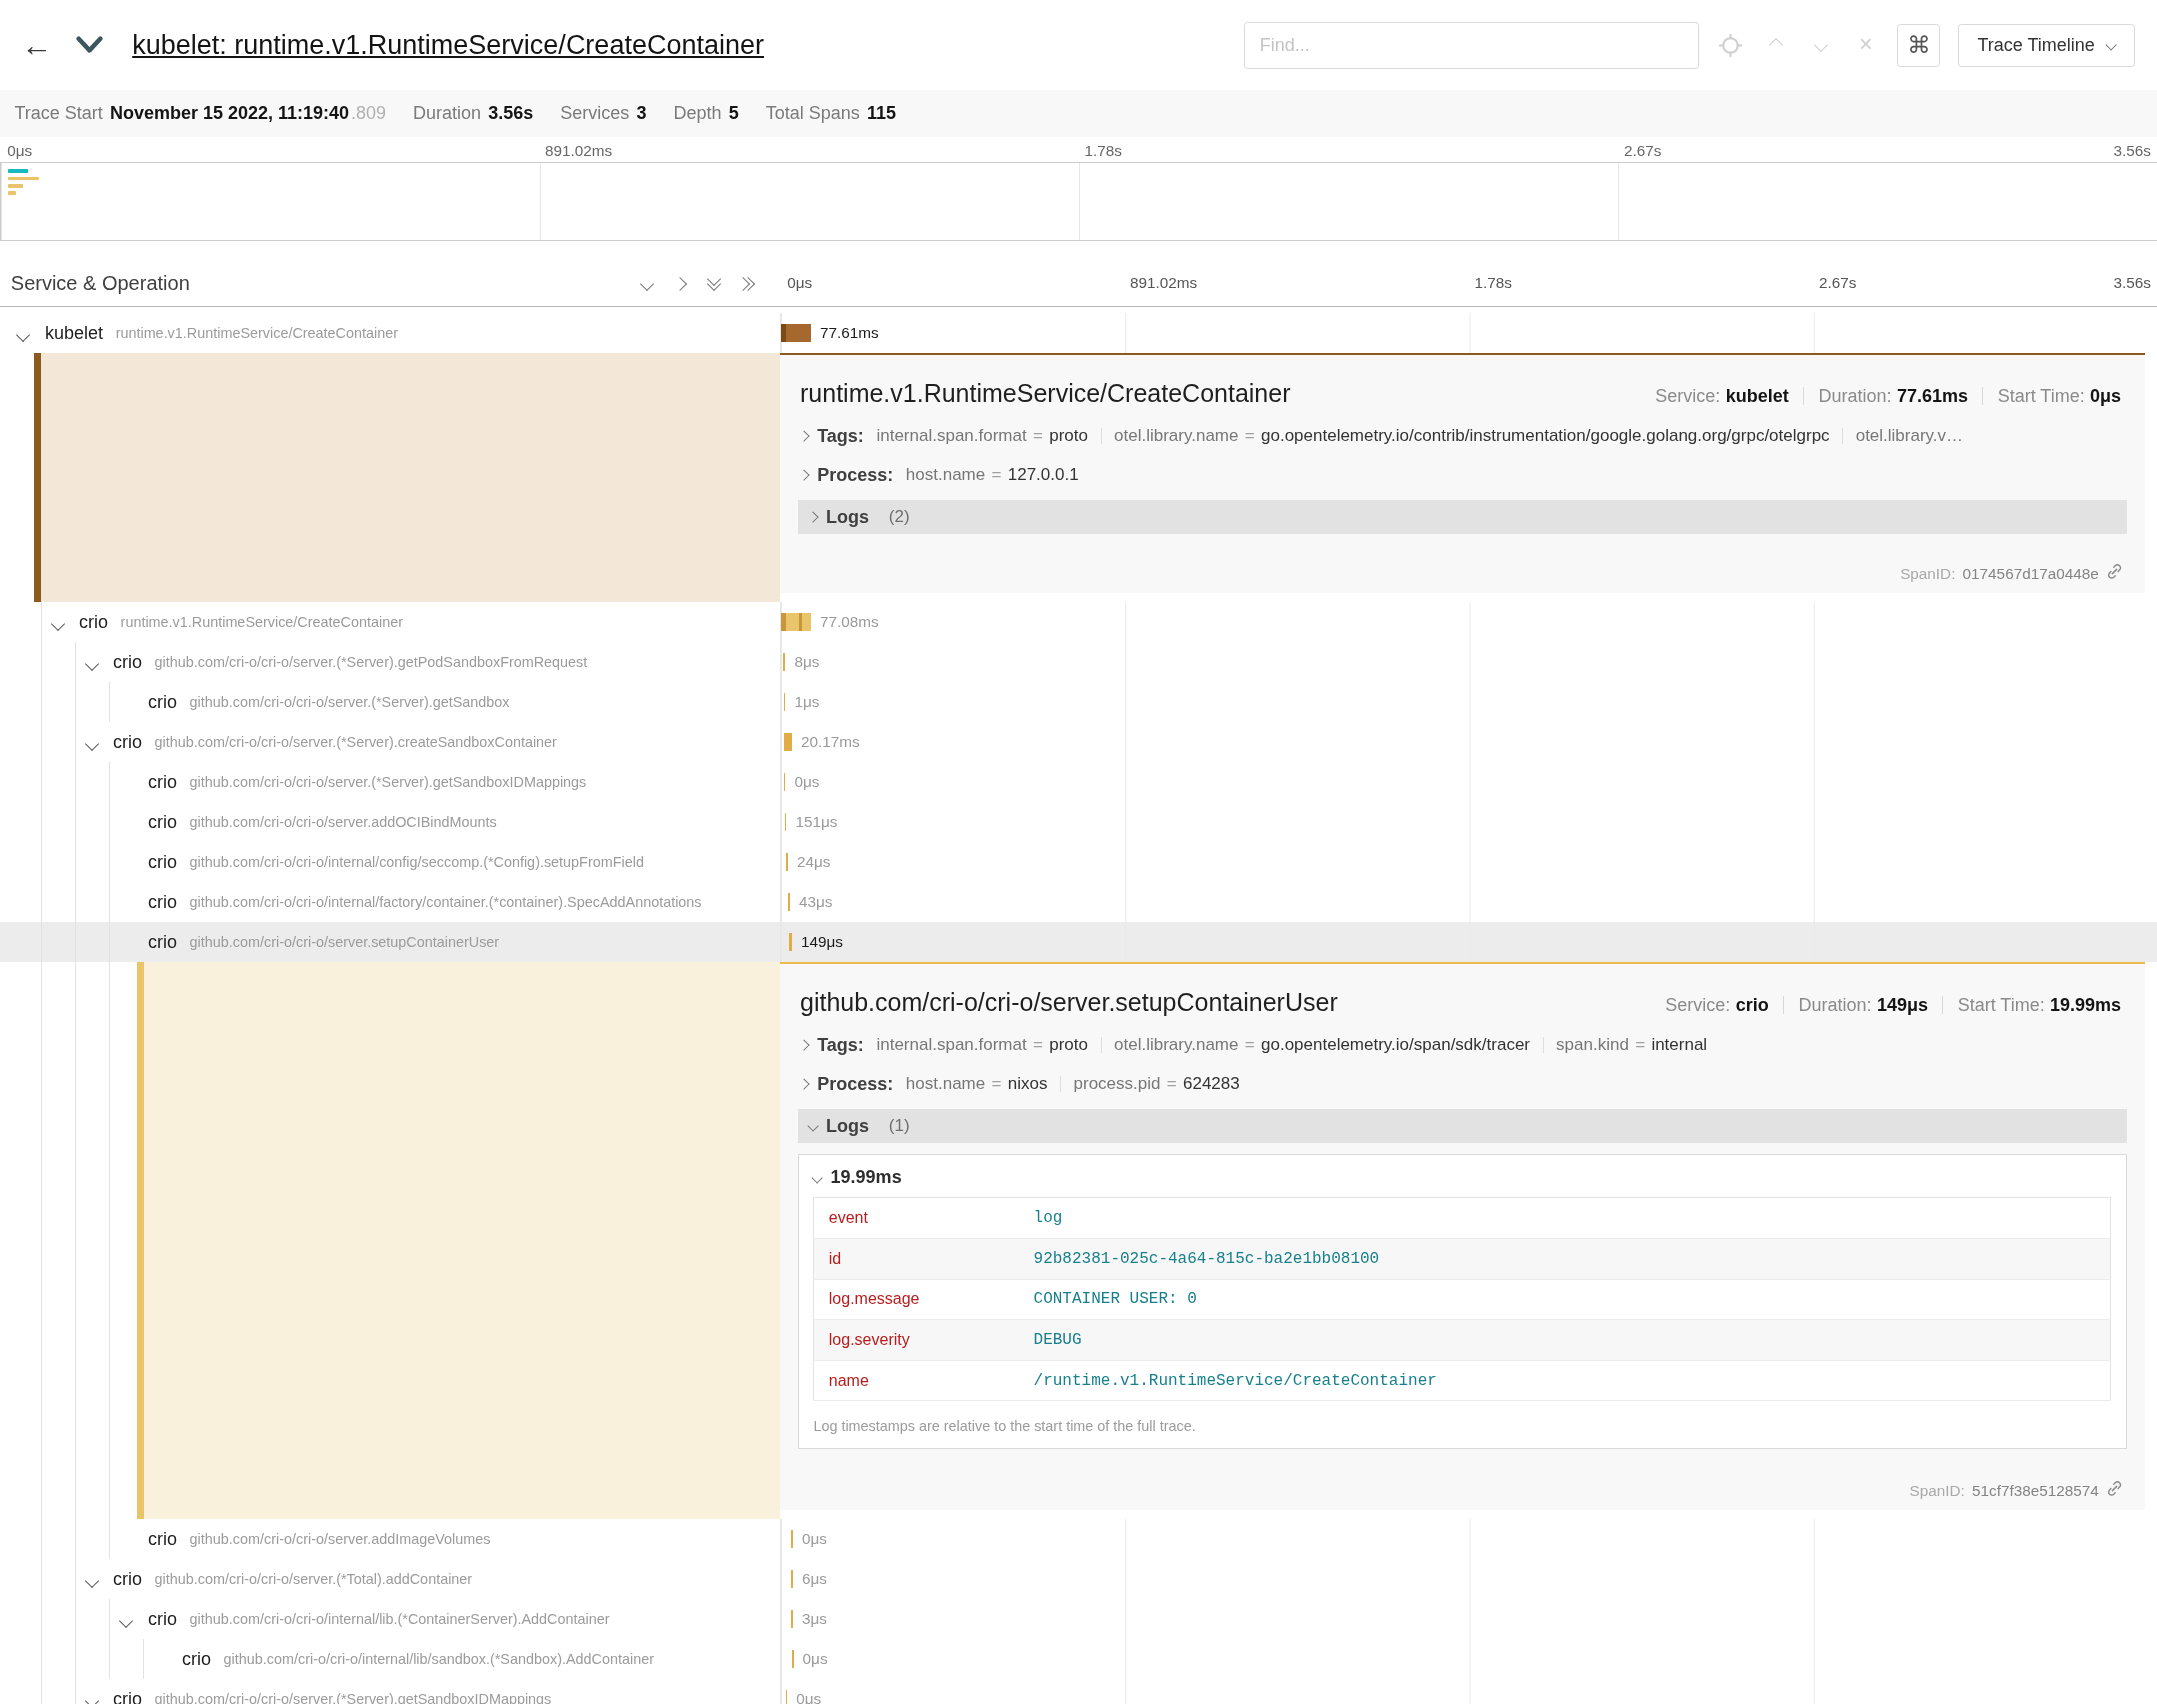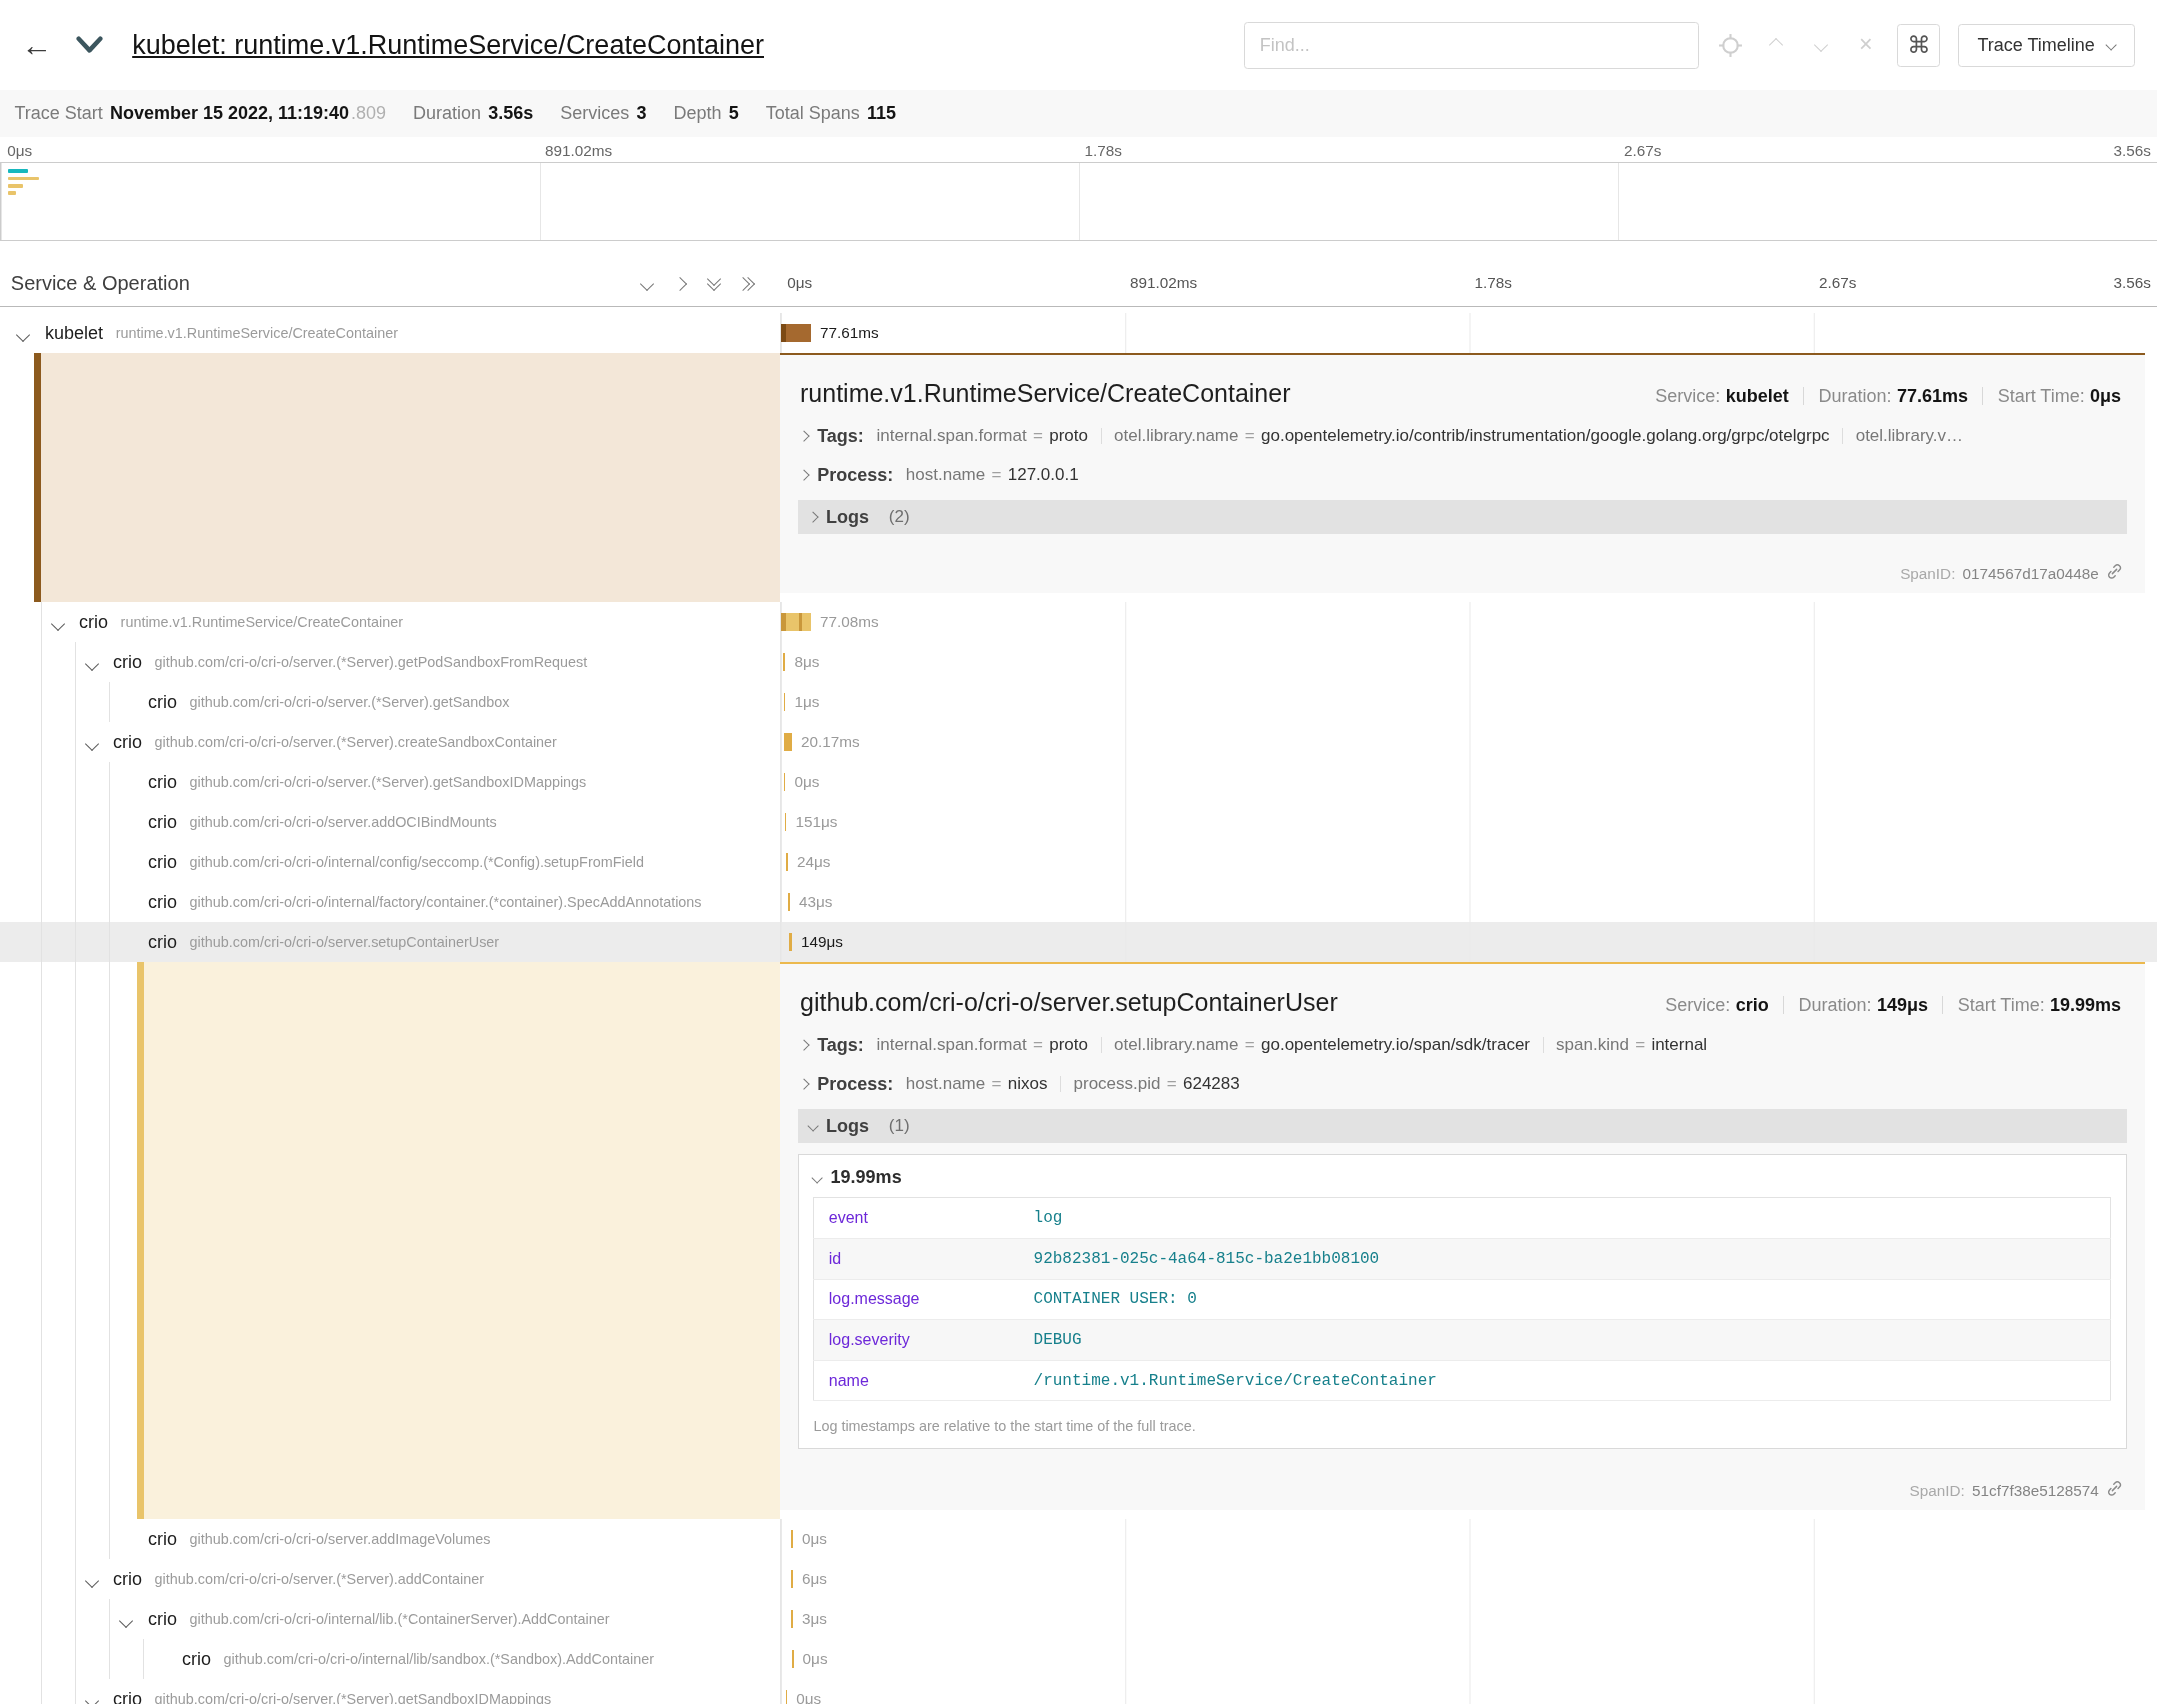--- a/index.html
+++ b/index.html
@@ -96,21 +96,21 @@
   .p-spanid{position:absolute;right:21.6px;bottom:9px;font-size:15.3px;color:#a9a9a9;display:flex;align-items:center;gap:7.2px;}
   .p-spanid .sid{color:#848484;}
 
   
   .logbox{margin:10.8px 18px 0;background:#fff;border:0.9px solid #d9d9d9;}
   .log-entry-head{display:flex;align-items:center;padding:12.6px 14.4px 9px;font-size:18px;font-weight:700;color:#2d2d2d;cursor:pointer;gap:9px;}
   .logtable{border-collapse:collapse;margin:0 14.4px 3.6px;width:calc(100% - 29px);border:0.9px solid #e2e2e2;}
   .logtable tr{border-bottom:0.9px solid #ececec;}
   .logtable tr:nth-child(even){background:#f7f7f7;}
   .logtable td{padding:10.8px 14.4px;font-size:16px;vertical-align:top;}
-  .logtable td.k{width:176px;color:#6d28d9;}
+  .logtable td.k{width:176px;color:#b91c1c;}
   .logtable td.v{font-family:"Liberation Mono",monospace;color:#17808C;}
   .lognote{padding:12.6px 14.4px 14.4px;font-size:14.4px;color:#9b9b9b;}
 </style>
 </head>
 <body>
 
 <div class="app">
 
   <div class="hdr">
     <button class="back">←</button>
@@ -491,21 +491,21 @@
         <i class="bar" style="left:10px;width:1.8px;background:#E0AC45;"></i>
         <span class="dur" style="left:21px;">0μs</span>
       </div>
     </div>
 
     <div class="row">
       <div class="rl">
         <i class="guides" style="width:35px;"></i>
         <span class="chevbtn" style="left:83px;"><i class="chev down"></i></span>
         <span class="svc" style="margin-left:113px;">crio</span>
-        <span class="op">github.com/cri-o/cri-o/server.(*Server).addContainer</span>
+        <span class="op">github.com/cri-o/cri-o/server.(*Total).addContainer</span>
       </div>
       <div class="rr">
         <i class="bar" style="left:10px;width:1.8px;background:#E0AC45;"></i>
         <span class="dur" style="left:21px;">6μs</span>
       </div>
     </div>
 
     <div class="row">
       <div class="rl">
         <i class="guides" style="width:69px;"></i>

